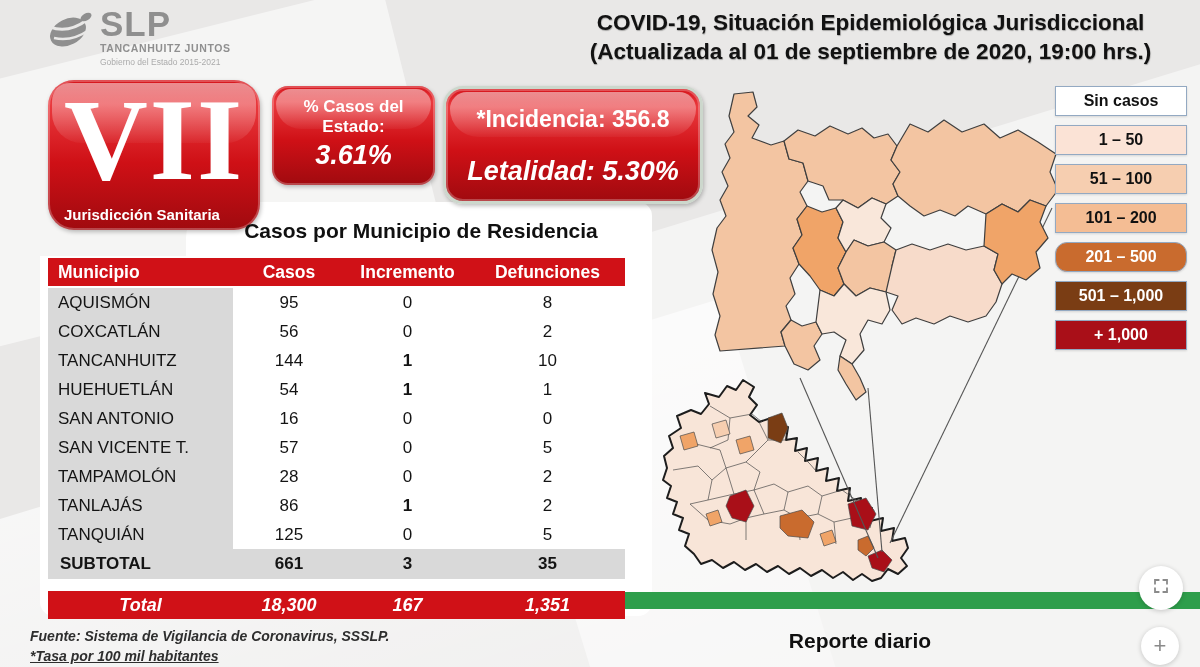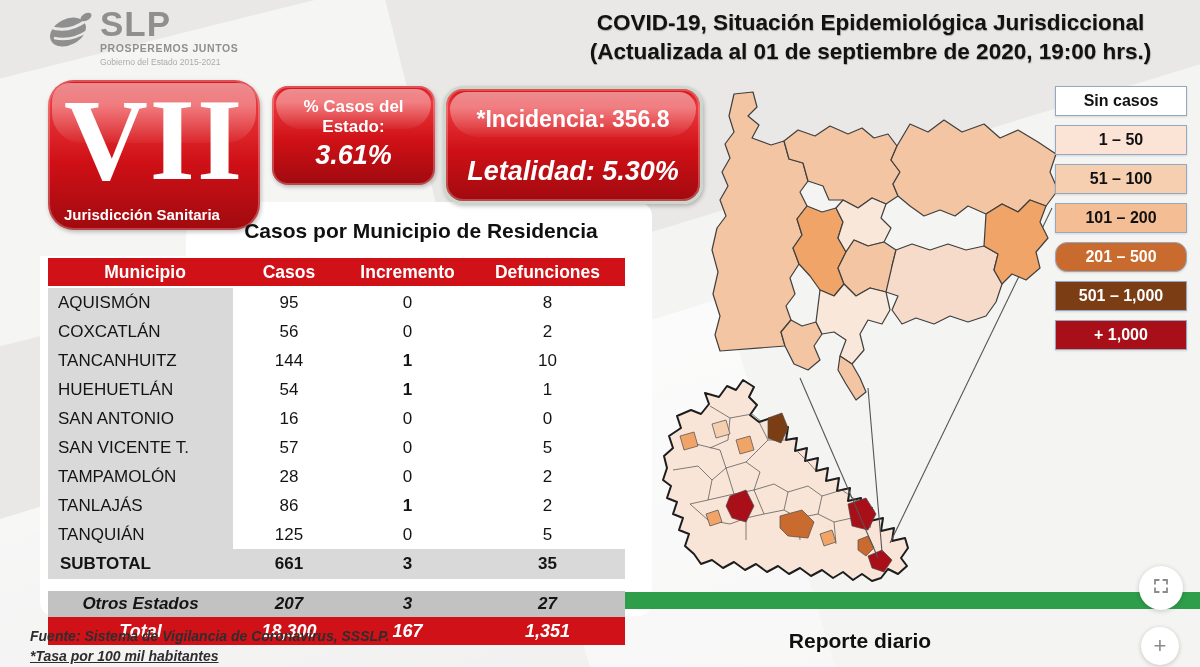--- a/index.html
+++ b/index.html
@@ -37,21 +37,21 @@
   .pct-label{font-size:17px;font-weight:700;line-height:1.18;margin-top:11px;}
   .pct-value{font-size:27px;font-weight:700;font-style:italic;margin-top:3px;}
   .incbox{left:443px;top:86px;width:254px;height:112px;border-radius:20px;border:3px solid #ccd7cc;text-align:center;}
   .inc-line1{font-size:23px;font-weight:700;margin-top:17px;}
   .inc-line2{font-size:27px;font-weight:700;font-style:italic;margin-top:23px;}
 
   
   .tbl-title{position:absolute;left:196px;top:219px;width:450px;text-align:center;font-size:21px;font-weight:700;color:#101010;z-index:5;}
   table.tbl{position:absolute;left:48px;top:258px;width:577px;border-collapse:collapse;table-layout:fixed;z-index:5;font-size:17px;color:#141414;}
   .tbl th{background:var(--accent_red);color:#fff;font-weight:700;height:26px;font-size:17.5px;text-align:center;border-bottom:2px solid #fff;}
-  .tbl th:first-child{text-align:center;padding-left:10px;}
+  .tbl th:first-child{text-align:left;padding-left:10px;}
   .tbl td{height:27px;text-align:center;}
   .tbl td.mun{background:var(--row_gray);text-align:left;padding-left:10px;}
   .tbl tr.sub td{background:var(--row_gray);font-weight:700;height:28px;}
   .tbl tr.sub td:first-child{text-align:left;padding-left:12px;}
   .tbl tr.gap td{height:10px;background:transparent;}
   .tbl tr.otros td{background:var(--otros_gray);font-weight:700;font-style:italic;height:24px;}
   .tbl tr.total td{background:var(--accent_red);color:#fff;font-weight:700;font-style:italic;height:26px;font-size:18px;}
 
   
   .legend{position:absolute;left:1055px;top:86px;width:132px;z-index:6;}
@@ -89,21 +89,21 @@
     <span>
       <svg width="54" height="46" viewBox="0 0 54 46">
         <ellipse cx="26" cy="24" rx="19" ry="13" transform="rotate(-27 26 24)" fill="#8f8f8f"></ellipse>
         <path d="M8,19 Q26,26 45,12" stroke="#e9e8e7" stroke-width="3" fill="none"></path>
         <path d="M12,30 Q30,34 47,22" stroke="#e9e8e7" stroke-width="2.4" fill="none"></path>
         <ellipse cx="44" cy="9" rx="6" ry="3.6" transform="rotate(-30 44 9)" fill="#8f8f8f"></ellipse>
       </svg>
     </span>
     <div class="logo-txt">
       <div class="logo-slp">SLP</div>
-      <div class="logo-tag">PROSPEREMOS JUNTOS</div>
+      <div class="logo-tag">TANCANHUITZ JUNTOS</div>
       <div class="logo-sub">Gobierno del Estado 2015-2021</div>
     </div>
   </div>
 
   <div class="main-title">
     <div>COVID-19, Situación Epidemiológica Jurisdiccional</div>
     <div>(Actualizada al 01 de septiembre de 2020, 19:00 hrs.)</div>
   </div>
 
   <div class="redbox badge">
@@ -208,26 +208,20 @@
         <td>661</td>
         <td>3</td>
         <td>35</td>
       </tr>
       <tr class="gap">
           <td></td>
           <td></td>
           <td></td>
           <td></td>
         </tr>
-      <tr class="otros">
-        <td>Otros Estados</td>
-        <td>207</td>
-        <td>3</td>
-        <td>27</td>
-      </tr>
       <tr class="total">
         <td>Total</td>
         <td>18,300</td>
         <td>167</td>
         <td>1,351</td>
       </tr>
     </tbody>
   </table>
 
   <svg class="maps" viewBox="0 0 440 500">

